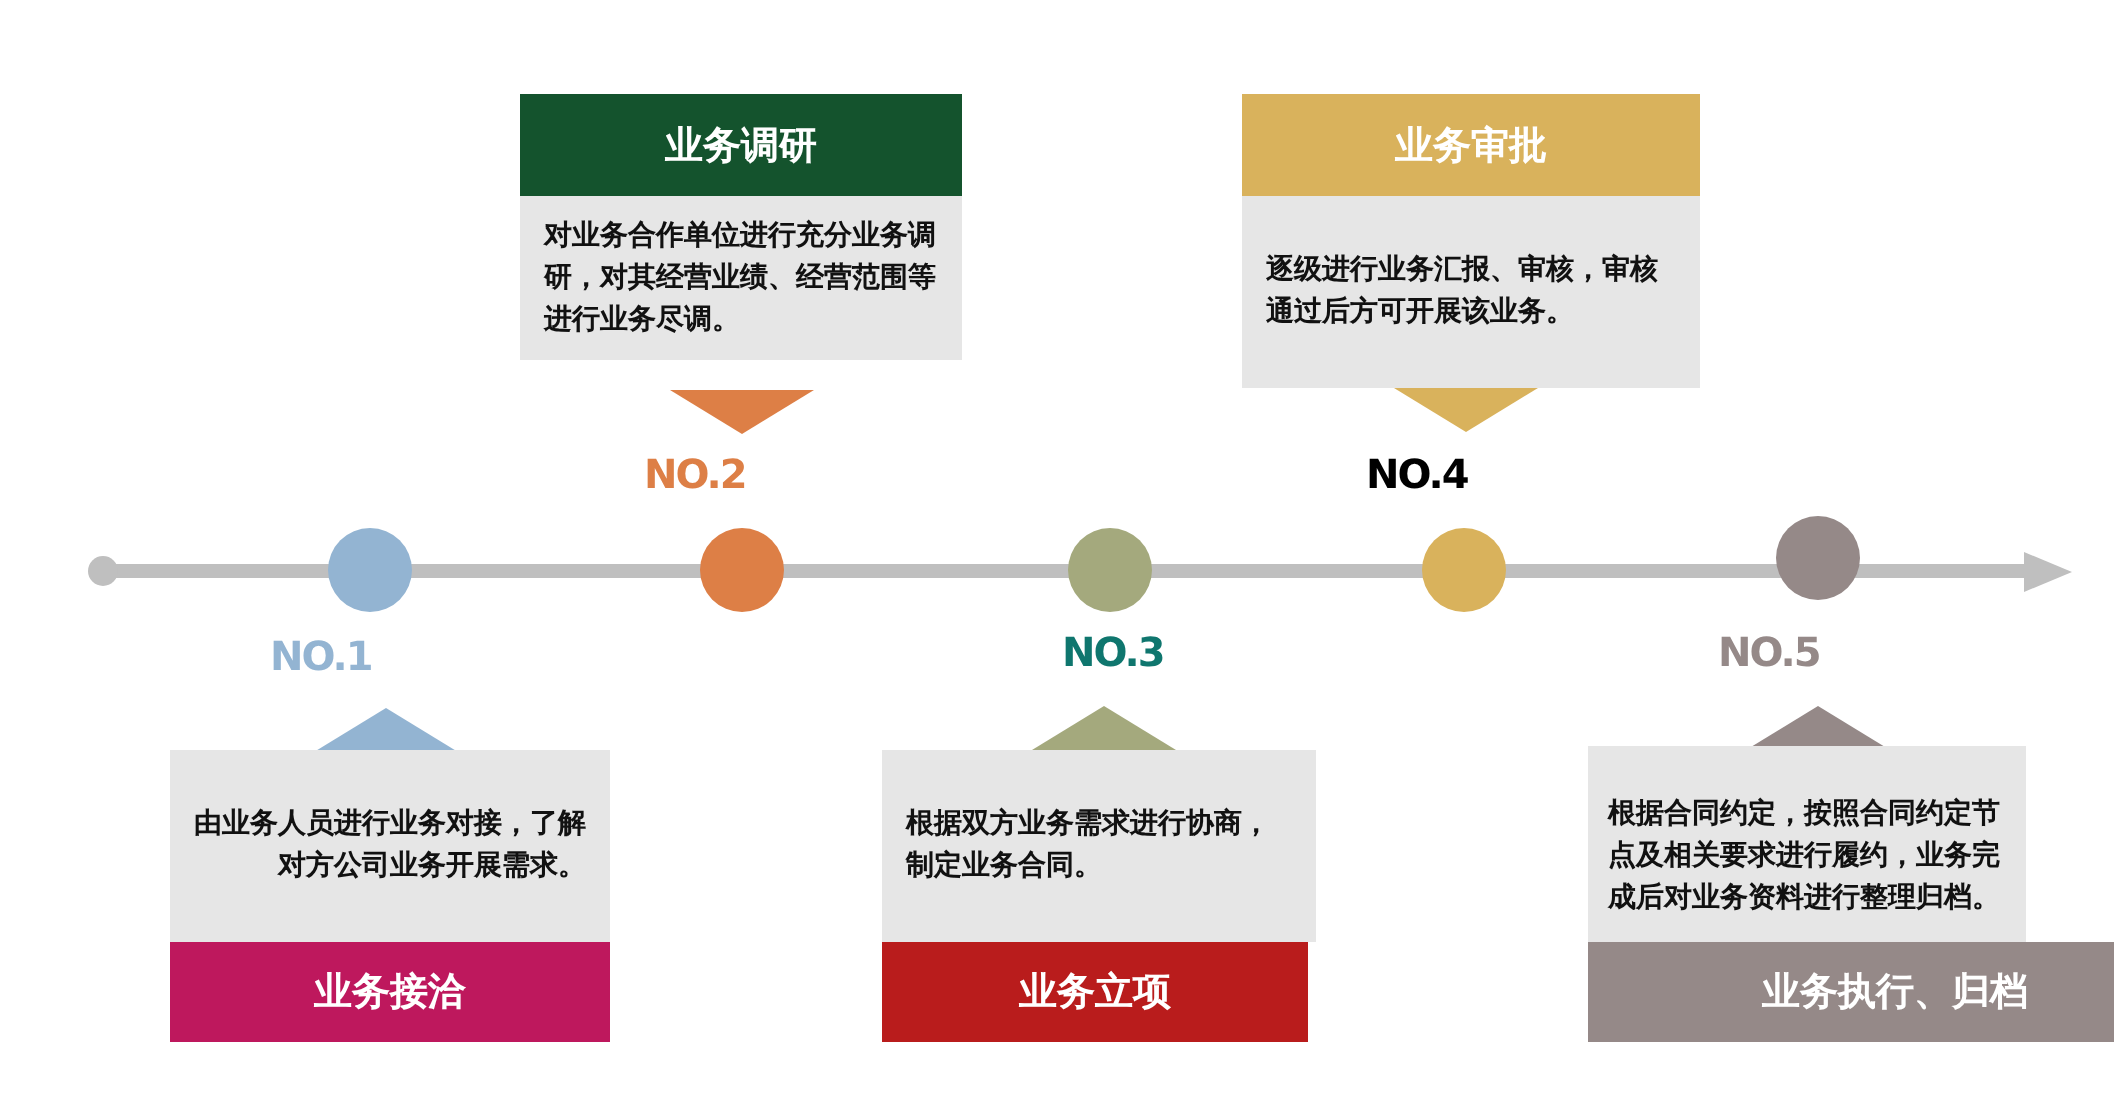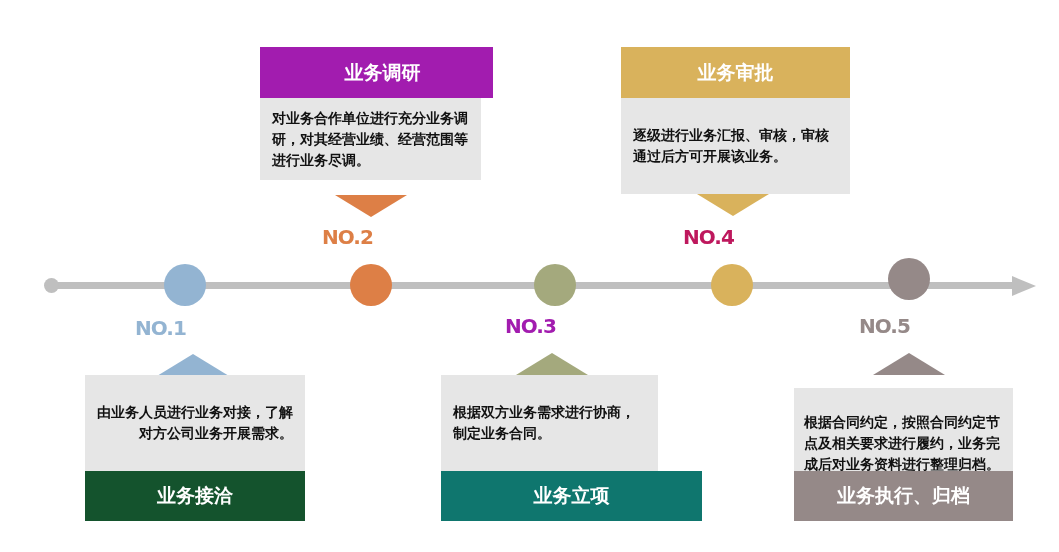--- a/index.html
+++ b/index.html
@@ -24,38 +24,38 @@
 <div>
 
   <div class="axis-line"></div>
   <div class="axis-start"></div>
   <div class="axis-arrow"></div>
 
   <div class="node" style="left:164px; background:#93b4d2;"></div>
   <div class="no-label" style="left:135px; top:316px; color:#93b4d2;">NO.1</div>
   <div class="tri-up" style="left:157px; top:354px; border-bottom-color:#93b4d2;"></div>
   <div class="card-body" style="left:85px; top:375px; width:220px; height:96px;text-align:right;">由业务人员进行业务对接，了解对方公司业务开展需求。</div>
-  <div class="card-head" style="left:85px; top:471px; width:220px; height:50px; background:#14532d;">业务接洽</div>
+  <div class="card-head" style="left:85px; top:471px; width:220px; height:50px; background:#be185d;">业务接洽</div>
 
-  <div class="card-head" style="left:260px; top:47px; width:221px; height:51px; background:#a21caf;padding-left:12px;">业务调研</div>
+  <div class="card-head" style="left:260px; top:47px; width:221px; height:51px; background:#14532d;">业务调研</div>
   <div class="card-body" style="left:260px; top:98px; width:221px; height:82px;">对业务合作单位进行充分业务调研，对其经营业绩、经营范围等进行业务尽调。</div>
   <div class="tri-down" style="left:335px; top:195px; border-top-color:#dd7f46;"></div>
   <div class="no-label" style="left:322px; top:225px; color:#dd7f46;">NO.2</div>
   <div class="node" style="left:350px; background:#dd7f46;"></div>
 
   <div class="node" style="left:534px; background:#a4a97d;"></div>
-  <div class="no-label" style="left:505px; top:314px; color:#a21caf;">NO.3</div>
+  <div class="no-label" style="left:531px; top:314px; color:#0f766e;">NO.3</div>
   <div class="tri-up" style="left:516px; top:353px; border-bottom-color:#a4a97d;"></div>
   <div class="card-body" style="left:441px; top:375px; width:217px; height:96px;">根据双方业务需求进行协商，制定业务合同。</div>
-  <div class="card-head" style="left:441px; top:471px; width:261px; height:50px; background:#0f766e;">业务立项</div>
+  <div class="card-head" style="left:441px; top:471px; width:213px; height:50px; background:#b91c1c;">业务立项</div>
 
   <div class="card-head" style="left:621px; top:47px; width:229px; height:52px; background:#d9b25c;">业务审批</div>
   <div class="card-body" style="left:621px; top:98px; width:229px; height:96px;">逐级进行业务汇报、审核，审核通过后方可开展该业务。</div>
   <div class="tri-down" style="left:697px; top:194px; border-top-color:#d9b25c;"></div>
-  <div class="no-label" style="left:683px; top:225px; color:#be185d;">NO.4</div>
+  <div class="no-label" style="left:683px; top:225px; color:#000000;">NO.4</div>
   <div class="node" style="left:711px; background:#d9b25c;"></div>
 
   <div class="node" style="left:888px; top:258px; background:#958988;"></div>
   <div class="no-label" style="left:859px; top:314px; color:#958988;">NO.5</div>
   <div class="tri-up" style="left:873px; top:353px; border-bottom-color:#958988;"></div>
-  <div class="card-body" style="left:794px; top:388px; width:219px; height:111px; padding:15px 10px;">根据合同约定，按照合同约定节点及相关要求进行履约，业务完成后对业务资料进行整理归档。</div>
-  <div class="card-head" style="left:794px; top:471px; width:219px; height:50px; background:#958988;">业务执行、归档</div>
+  <div class="card-body" style="left:794px; top:373px; width:219px; height:111px; padding:15px 10px;">根据合同约定，按照合同约定节点及相关要求进行履约，业务完成后对业务资料进行整理归档。</div>
+  <div class="card-head" style="left:794px; top:471px; width:219px; height:50px; background:#958988;padding-left:44px;">业务执行、归档</div>
 </div>
 
 </body></html>

